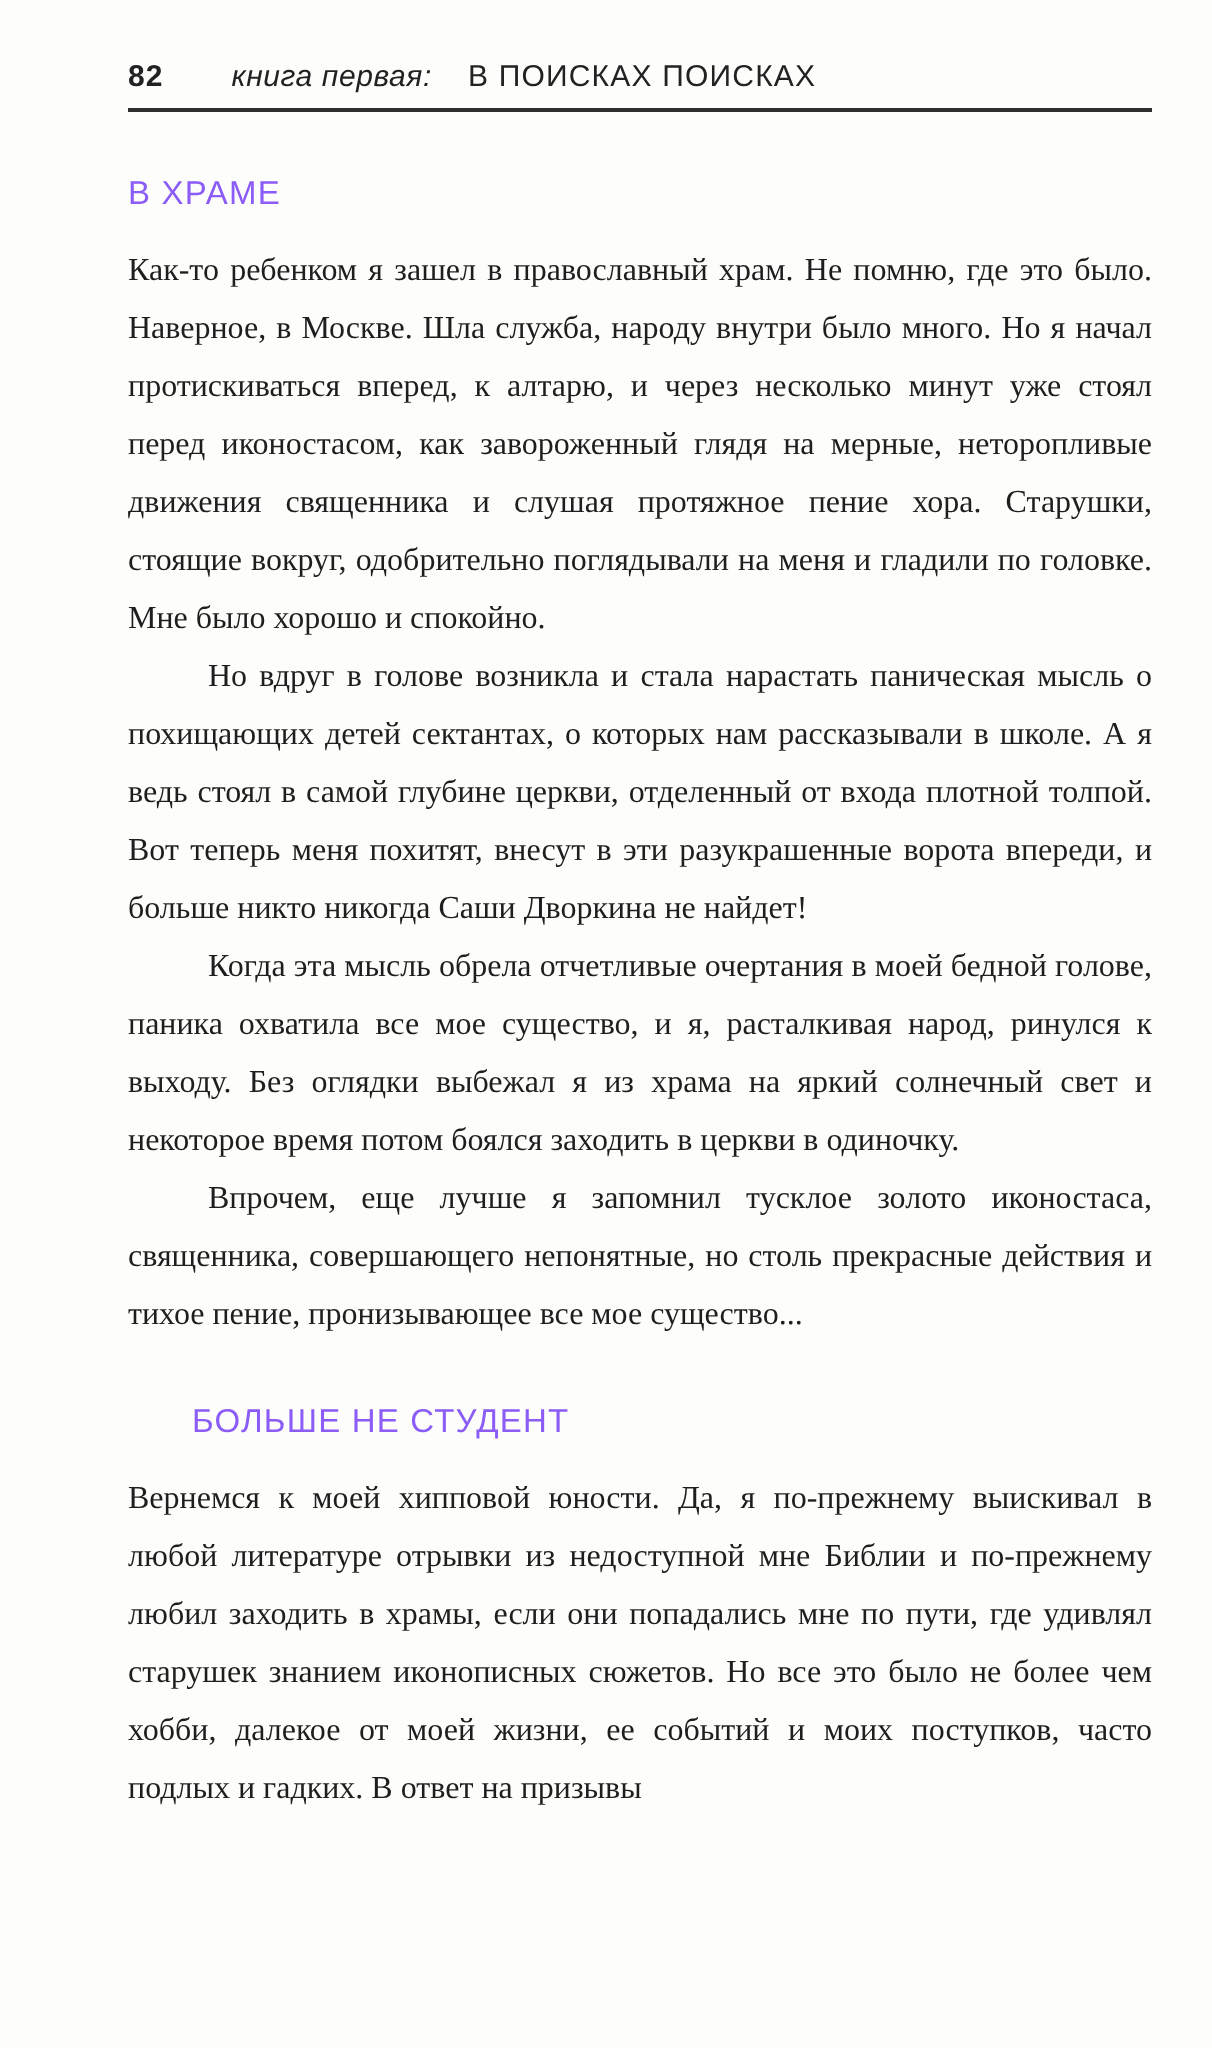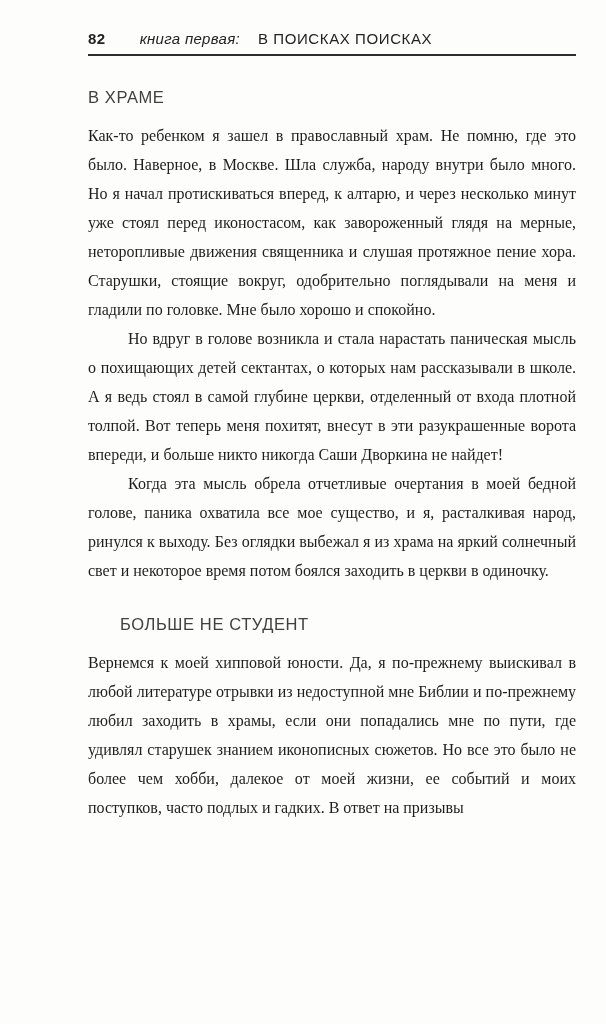--- a/index.html
+++ b/index.html
@@ -6,21 +6,21 @@
     margin: 0;
     padding: 0;
     background: #ffffff;
   }
   .page {
     position: relative;
     width: 606px;
     height: 1024px;
     background: #fdfdfb;
     box-sizing: border-box;
-    padding: 30px 30px 0 88px;
+    padding: 30px 30px 0 64px;
     overflow: hidden;
     color: #1f1f1f;
   }
   .running-head {
     display: flex;
     align-items: baseline;
     font-family: "Liberation Sans", sans-serif;
     font-size: 15px;
     color: #222;
     padding-bottom: 7px;
@@ -40,21 +40,21 @@
   }
   .rule {
     border-bottom: 2px solid #2e2e2e;
     margin-right: 0;
   }
   .sec-heading {
     font-family: "Liberation Sans", sans-serif;
     font-weight: normal;
     font-size: 16.5px;
     letter-spacing: 0.6px;
-    color: #404040;
+    color: #8b5cf6;
     margin: 32px 0 14px 0;
   }
   .sec-heading.second {
     margin-top: 30px;
     margin-left: 32px;
   }
   .body-para {
     font-family: "Liberation Serif", "DejaVu Serif", serif;
     font-size: 16px;
     line-height: 29px;
@@ -77,20 +77,21 @@
     <span class="rt-main">В ПОИСКАХ ПОИСКАХ</span>
   </header>
 
   <div class="rule"></div>
 
   <section>
     <h2 class="sec-heading">В ХРАМЕ</h2>
     <p class="body-para">Как-то ребенком я зашел в православный храм. Не помню, где это было. Наверное, в Москве. Шла служба, народу внутри было много. Но я начал протискиваться вперед, к алтарю, и через несколько минут уже стоял перед иконостасом, как завороженный глядя на мерные, неторопливые движения священника и слушая протяжное пение хора. Старушки, стоящие вокруг, одобрительно поглядывали на меня и гладили по головке. Мне было хорошо и спокойно.</p>
     <p class="body-para indent">Но вдруг в голове возникла и стала нарастать паническая мысль о похищающих детей сектантах, о которых нам рассказывали в школе. А я ведь стоял в самой глубине церкви, отделенный от входа плотной толпой. Вот теперь меня похитят, внесут в эти разукрашенные ворота впереди, и больше никто никогда Саши Дворкина не найдет!</p>
     <p class="body-para indent">Когда эта мысль обрела отчетливые очертания в моей бедной голове, паника охватила все мое существо, и я, расталкивая народ, ринулся к выходу. Без оглядки выбежал я из храма на яркий солнечный свет и некоторое время потом боялся заходить в церкви в одиночку.</p>
+    <p class="body-para indent">Впрочем, еще лучше я запомнил тусклое золото иконостаса, священника, совершающего непонятные, но столь прекрасные действия и тихое пение, пронизывающее все мое существо...</p>
   </section>
 
   <section>
     <h2 class="sec-heading second">БОЛЬШЕ НЕ СТУДЕНТ</h2>
     <p class="body-para">Вернемся к моей хипповой юности. Да, я по-прежнему выискивал в любой литературе отрывки из недоступной мне Библии и по-прежнему любил заходить в храмы, если они попадались мне по пути, где удивлял старушек знанием иконописных сюжетов. Но все это было не более чем хобби, далекое от моей жизни, ее событий и моих поступков, часто подлых и гадких. В ответ на призывы</p>
   </section>
 
 </div>
 
 </body></html>

